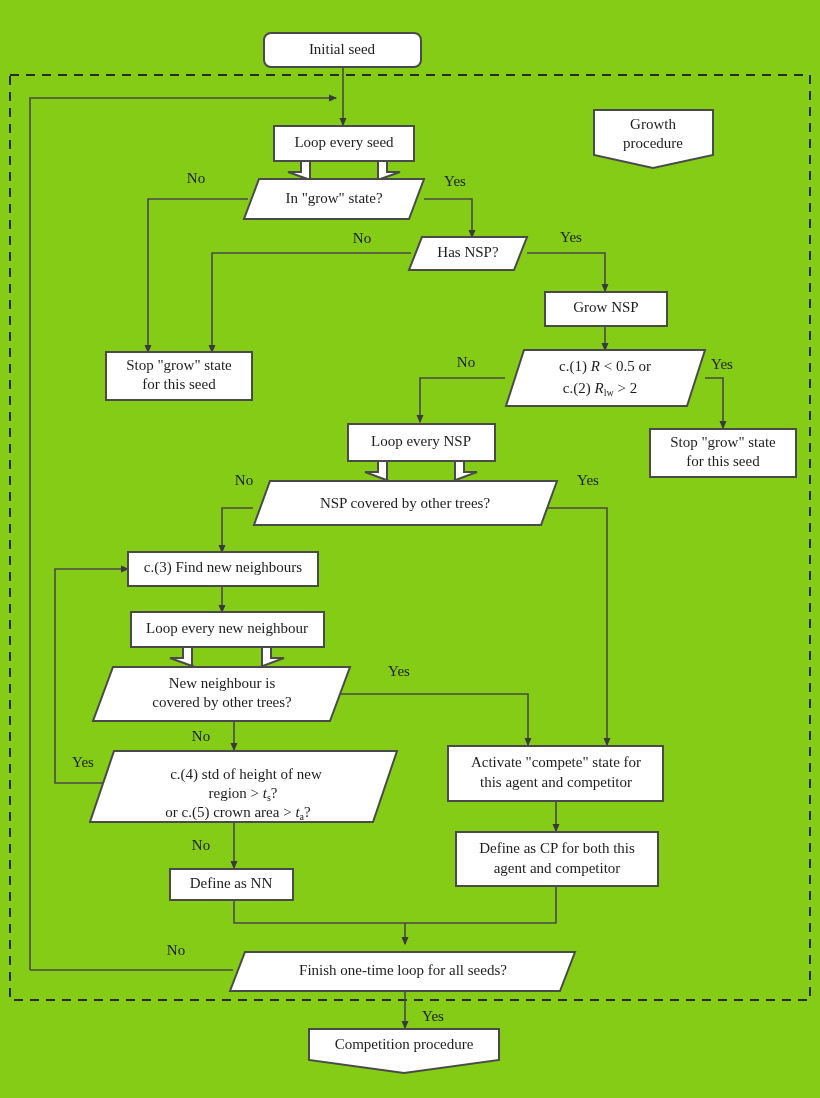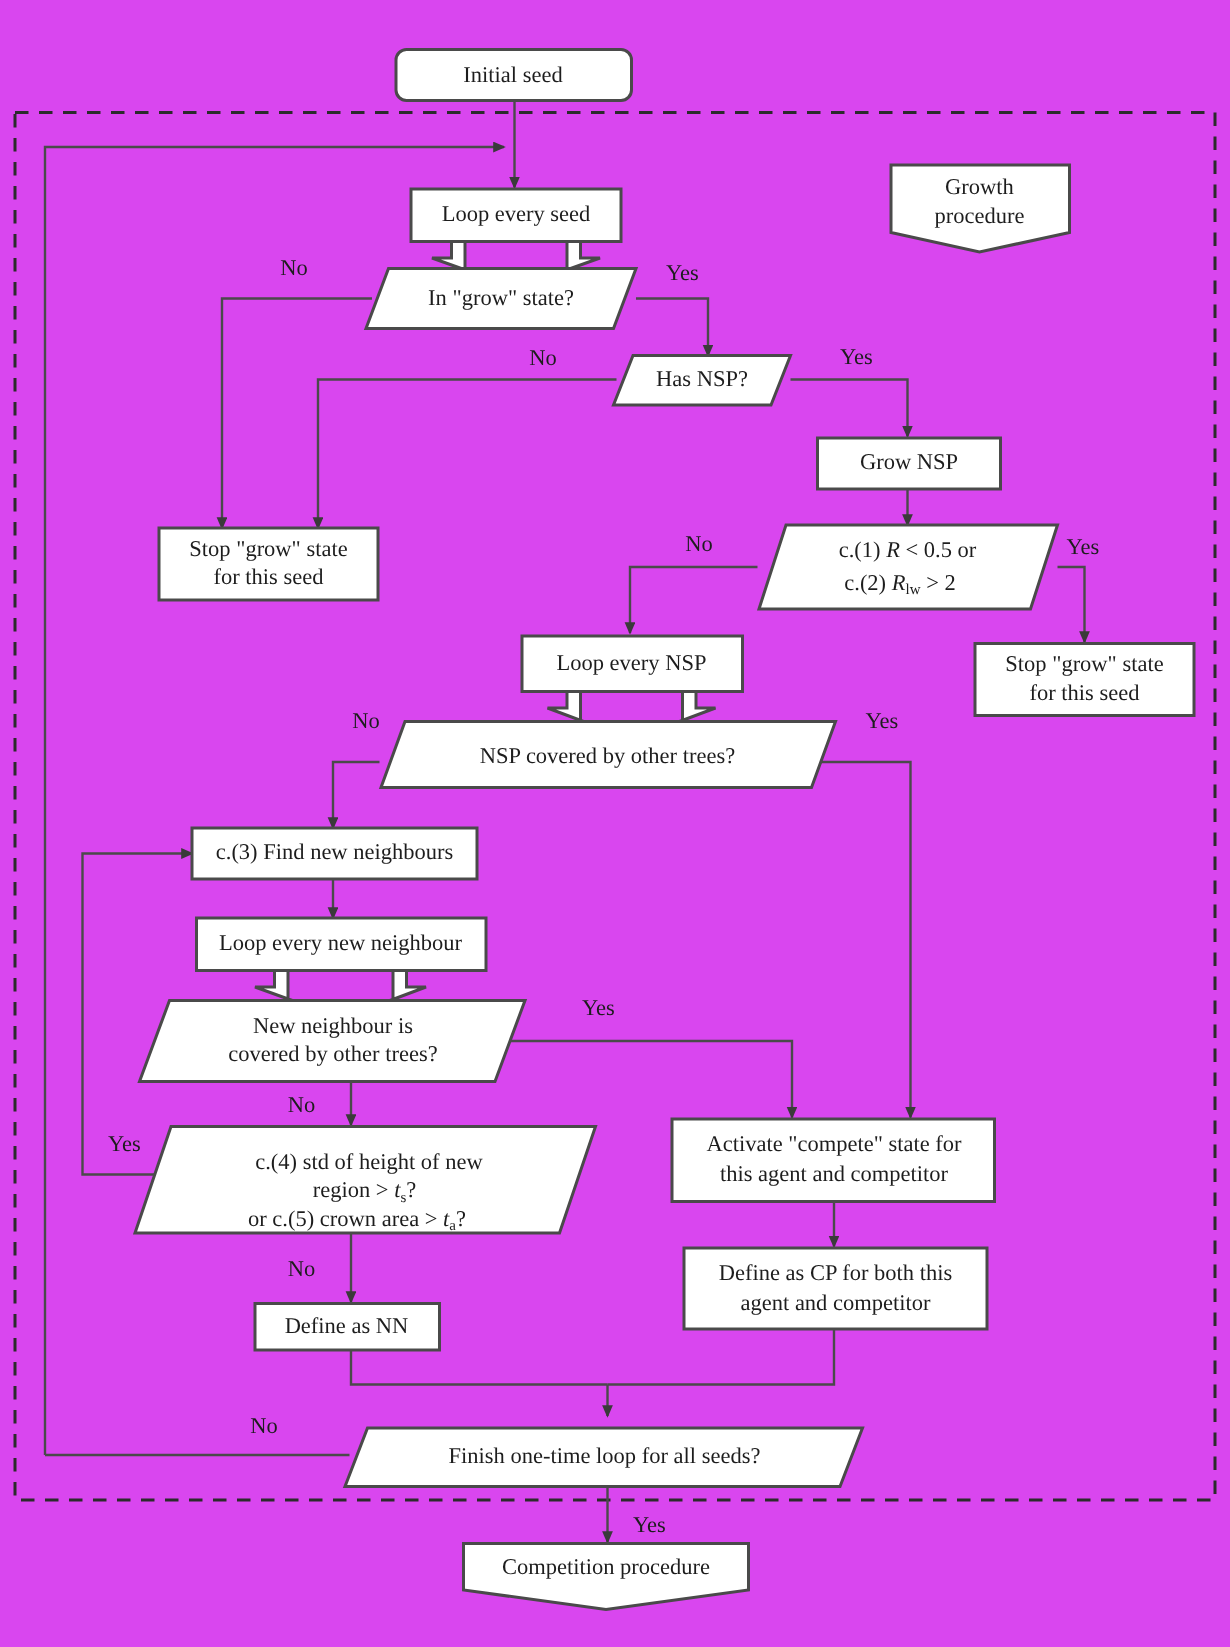--- a/index.html
+++ b/index.html
@@ -1,17 +1,17 @@
 <!DOCTYPE html>
 <html><head>
 <meta charset="utf-8">
 <style>
   html,body{margin:0;padding:0;background:#f4f4f4;}
   body{font-family:"Liberation Serif", serif;}
-  #wrap{position:relative;width:820px;height:1098px;background:#d946ef;overflow:hidden;}
+  #wrap{position:relative;width:820px;height:1098px;background:#84cc16;overflow:hidden;}
   svg{display:block;}
   .nodeText{font-family:"Liberation Serif", serif;font-size:15px;fill:#1d1d1d;text-anchor:middle;dominant-baseline:middle;}
   .edgeLabel{font-family:"Liberation Serif", serif;font-size:15px;fill:#1d1d1d;text-anchor:middle;dominant-baseline:middle;}
   .italic{font-style:italic;}
   .sub{font-size:10px;}
   .shape{fill:#ffffff;stroke:#4a4a4a;stroke-width:2;}
   .line{stroke:#4a4a4a;stroke-width:1.6;fill:none;}
   .dash{stroke:#2b2b2b;stroke-width:2;fill:none;stroke-dasharray:9 7;}
 </style>
 </head>

